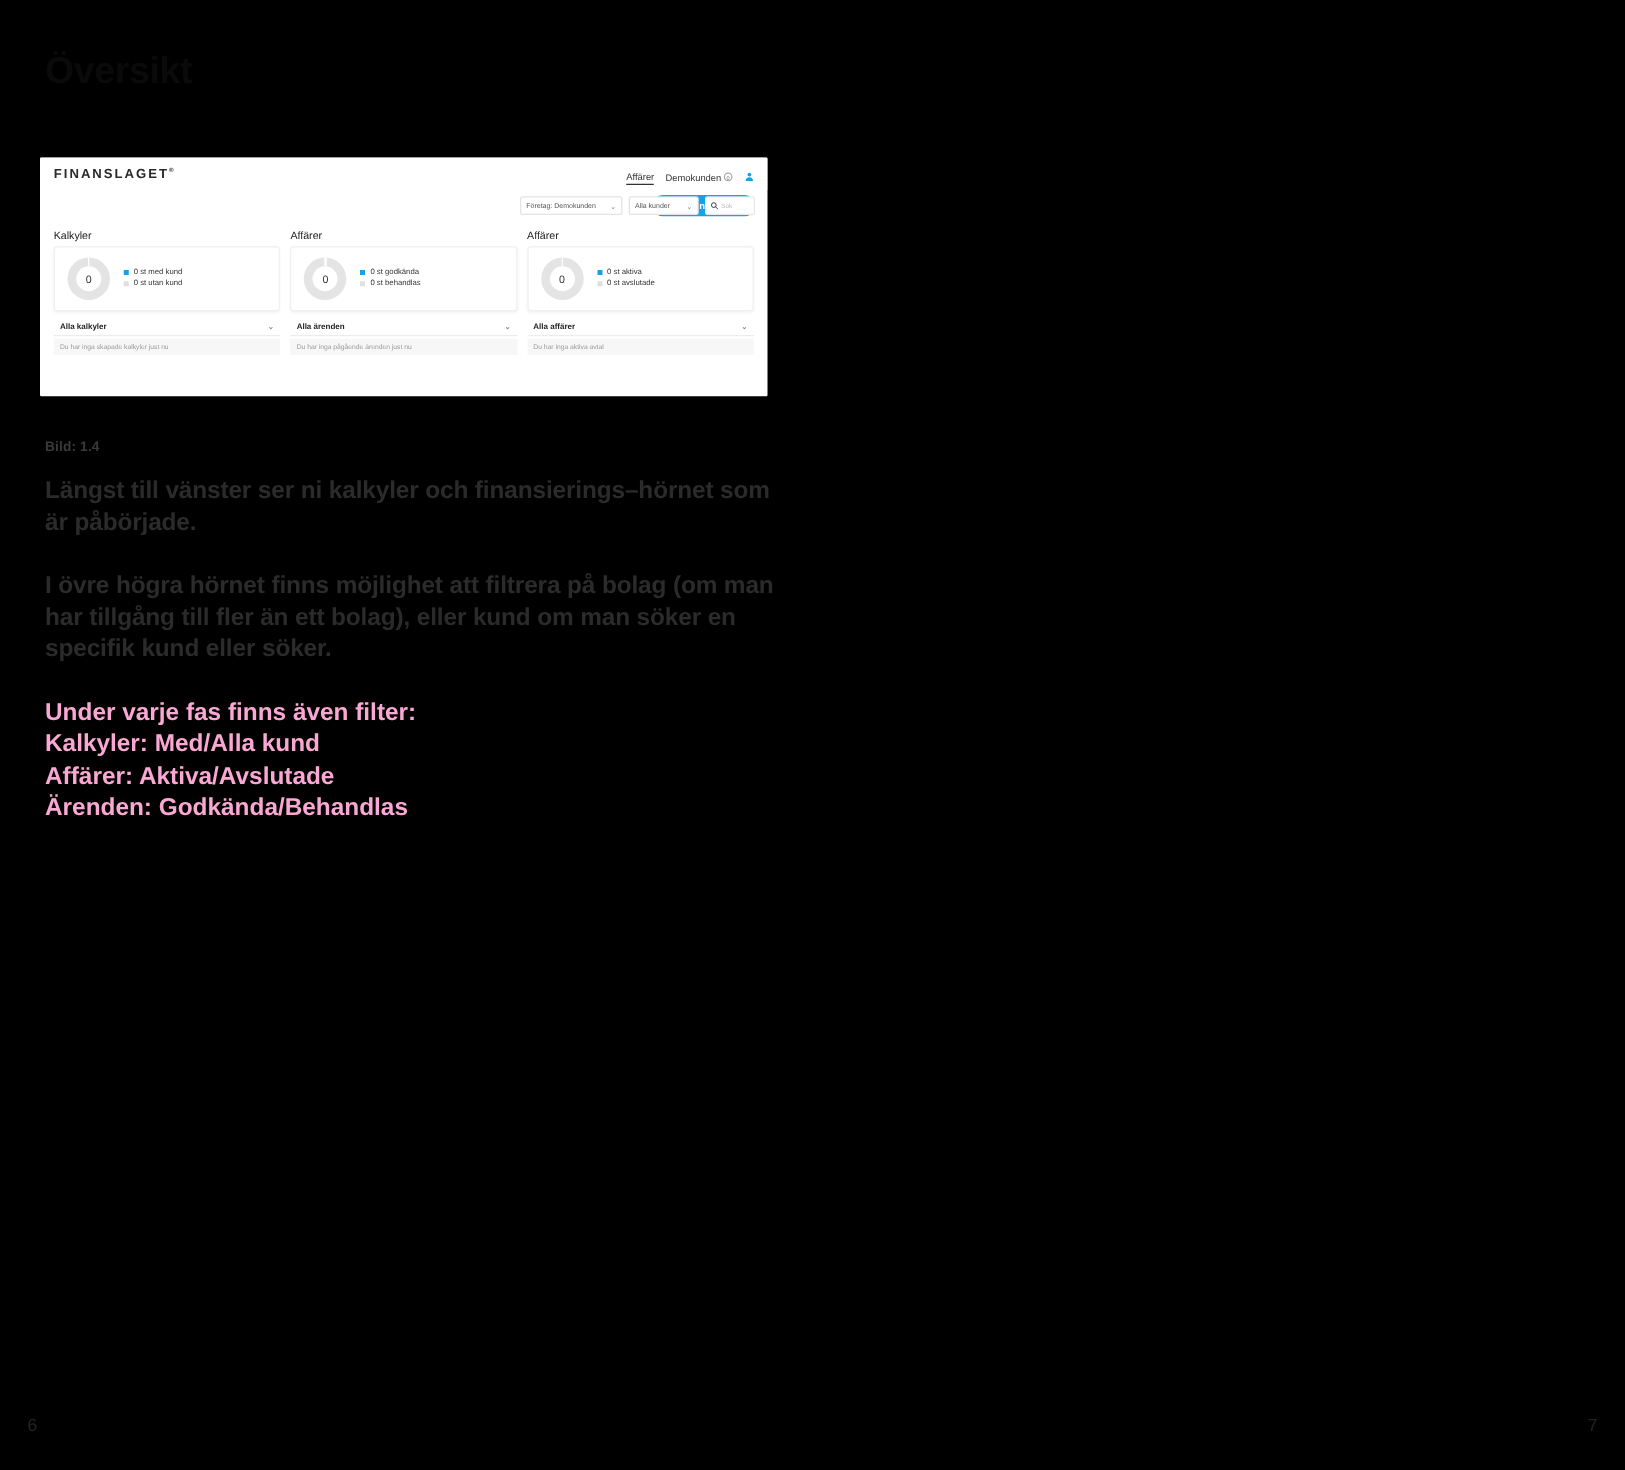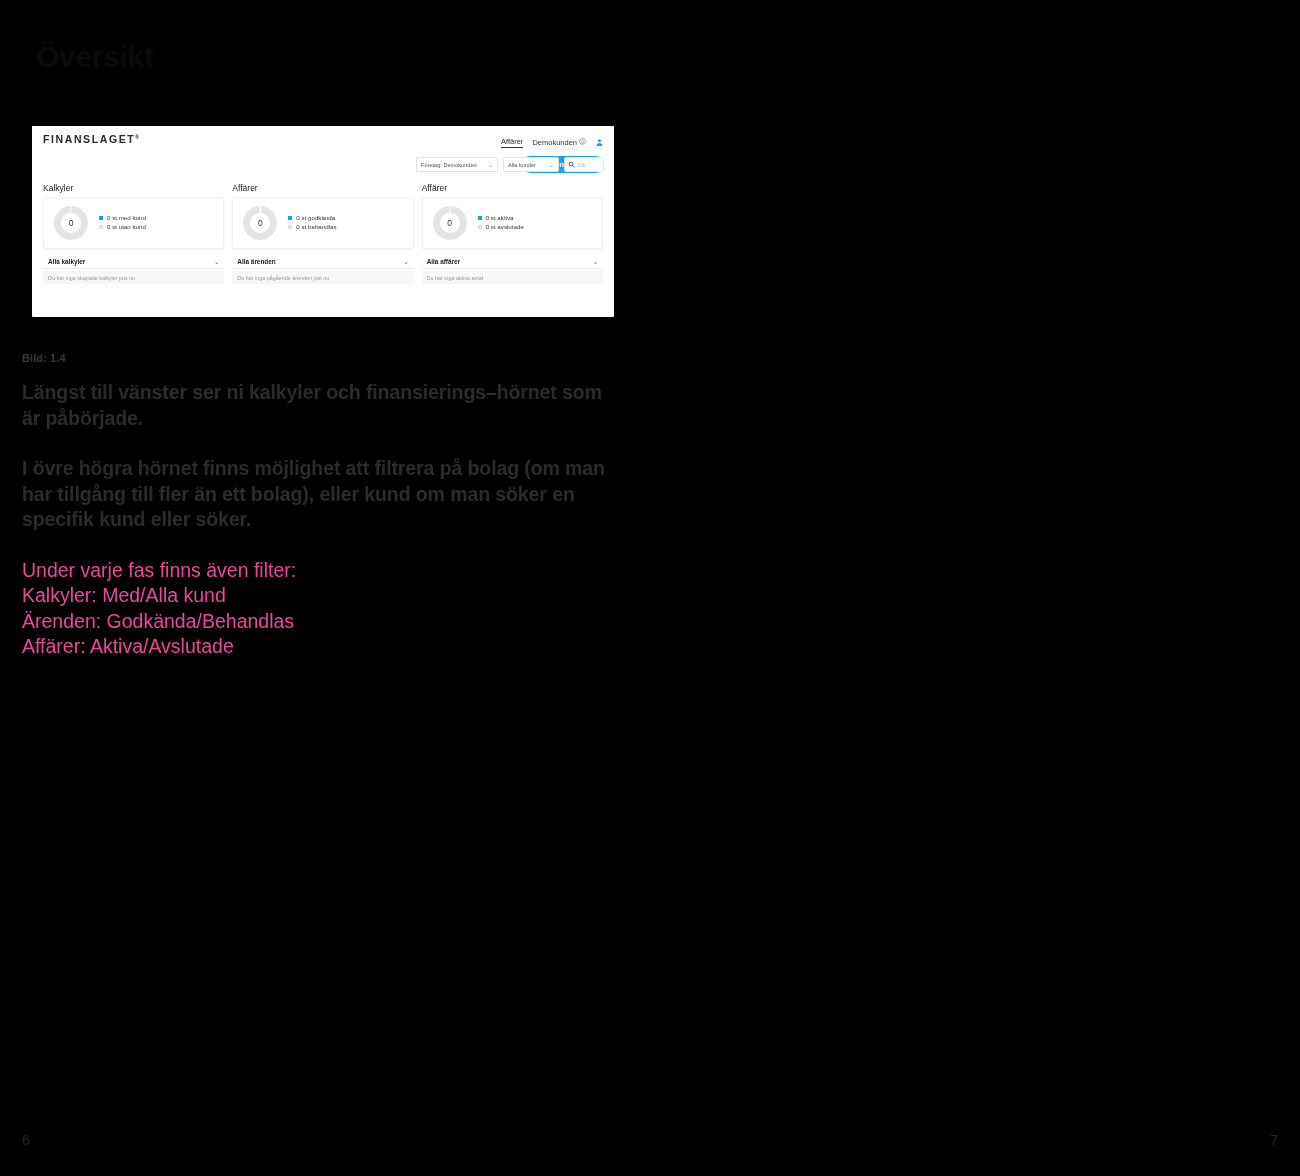--- a/index.html
+++ b/index.html
@@ -20,41 +20,41 @@
     font-size: 30px;
     font-weight: 700;
     letter-spacing: -0.3px;
     color: #0a0a0a;
     white-space: nowrap;
   }
   .doc-title.left  { left: 36px; top: 40px; }
 
   
   .body-col { position: absolute; }
-  .body-col.left  { left: 22px;  top: 352px; width: 585px; }
+  .body-col.left  { left: 36px;  top: 352px; width: 585px; }
 
   .caption {
     font-size: 11px;
     font-weight: 700;
     color: #3a3a3a;
     letter-spacing: 0.1px;
     margin-bottom: 16px;
   }
 
   p.para {
     font-size: 19.5px;
     line-height: 25.5px;
     font-weight: 700;
     color: #2b2b2b;
     margin: 0 0 25px 0;
     letter-spacing: -0.1px;
   }
   p.para:last-child { margin-bottom: 0; }
 
-  .para-list { font-size: 19.5px; line-height: 25.5px; font-weight: 400; color: #ec4899; }
+  .para-list { font-size: 19.5px; line-height: 25.5px; font-weight: 700; color: #f9a8d4; }
 
   
   .pagenum {
     position: absolute;
     bottom: 28px;
     font-size: 14px;
     color: #242424;
     font-weight: 400;
   }
   .pagenum.l { left: 22px; }
@@ -336,22 +336,22 @@
       </div>
     </div>
 
     <div class="body-col left">
       <div class="caption">Bild: 1.4</div>
       <p class="para">Längst till vänster ser ni kalkyler och finansierings–hörnet som är påbörjade.</p>
       <p class="para">I övre högra hörnet finns möjlighet att filtrera på bolag (om man har tillgång till fler än ett bolag), eller kund om man söker en specifik kund eller söker.</p>
       <div class="para-list">
         <div>Under varje fas finns även filter:</div>
         <div>Kalkyler: Med/Alla kund</div>
+        <div>Affärer: Aktiva/Avslutade</div>
         <div>Ärenden: Godkända/Behandlas</div>
-        <div>Affärer: Aktiva/Avslutade</div>
       </div>
     </div>
 
     <div class="pagenum l">6</div>
   </div>
 
   <div class="page page-right">
 
     <div class="pagenum r">7</div>
   </div>

